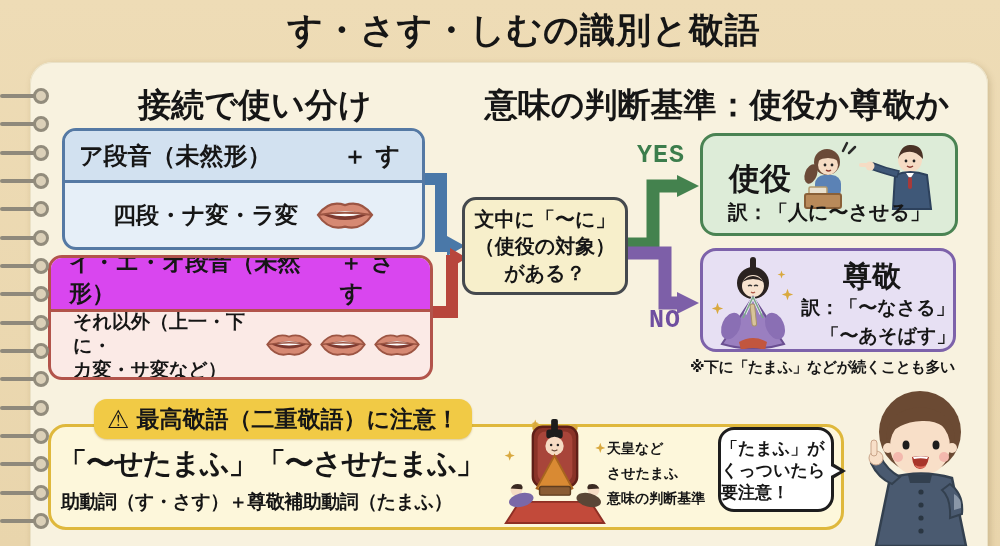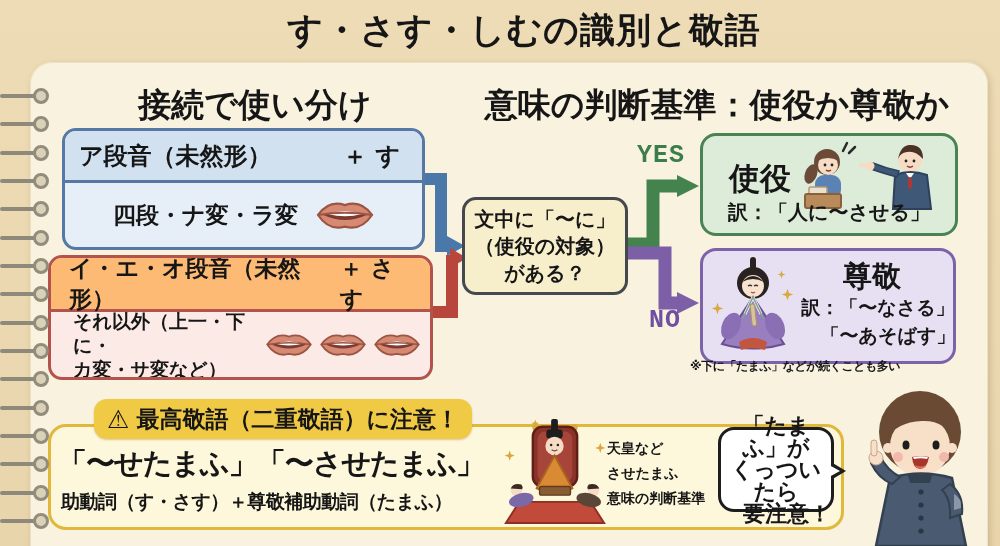--- a/index.html
+++ b/index.html
@@ -25,22 +25,22 @@
   .h-left{left:70px;top:83px;width:370px;}
   .h-right{left:478px;top:83px;width:478px;}
 
   .gbox{position:absolute;box-sizing:border-box;z-index:2;overflow:hidden;}
   .box-blue{left:62px;top:128px;width:363px;border:3px solid #5579a4;border-radius:14px;background:#e6eff8;}
   .box-blue .hd{background:#d2e1f0;border-bottom:3px solid #5579a4;height:49px;
     display:flex;align-items:center;justify-content:space-between;font-size:24px;font-weight:700;padding:0 22px 0 14px;}
   .box-blue .bd{height:64px;display:flex;align-items:center;gap:16px;
     font-size:23px;font-weight:700;padding:0 12px 0 48px;}
   .box-red{left:48px;top:255px;width:385px;border:3px solid #b2544b;border-radius:14px;background:#fbeae6;}
-  .box-red .hd{background:#fdba74;border-bottom:3px solid #b2544b;height:51px;
-    display:flex;align-items:center;justify-content:space-between;font-size:23px;font-weight:700;padding:0 14px 0 18px;}
+  .box-red .hd{background:#d946ef;border-bottom:3px solid #b2544b;height:51px;
+    display:flex;align-items:flex-end;justify-content:space-between;font-size:23px;font-weight:700;padding:0 14px 0 18px;}
   .box-red .bd{height:65px;display:flex;align-items:center;font-size:19px;font-weight:700;
     line-height:24px;padding:0 8px 0 22px;}
   .lips{width:62px;height:36px;flex:0 0 auto;}
   .lips.sm{width:50px;height:29px;}
   .lips-row{display:flex;gap:4px;margin-left:6px;align-items:center;}
 
   .arrows{position:absolute;left:0;top:0;z-index:1;pointer-events:none;}
   .lbl{position:absolute;font-size:25px;font-weight:700;z-index:2;letter-spacing:1px;font-family:Liberation Mono, monospace;}
   .lbl-yes{left:637px;top:141px;color:#3c7d4c;}
   .lbl-no{left:649px;top:306px;color:#6f4fa0;}
@@ -49,44 +49,44 @@
     border:3px solid #45494e;border-radius:14px;display:flex;flex-direction:column;
     align-items:center;justify-content:center;font-size:20px;font-weight:700;
     line-height:27px;text-align:left;}
 
   .box-green{left:700px;top:133px;width:258px;height:103px;background:#ddecd8;
     border:3px solid #4a8353;border-radius:16px;}
   .box-green .t{position:absolute;left:26px;top:22px;font-size:31px;font-weight:700;}
   .box-green .tr{position:absolute;left:0;bottom:7px;width:100%;text-align:center;font-size:20px;font-weight:700;}
   .shieki-art{position:absolute;right:8px;top:3px;width:150px;height:72px;}
 
-  .box-purple{left:700px;top:248px;width:256px;height:116px;background:#e7e0f3;
+  .box-purple{left:700px;top:248px;width:256px;height:104px;background:#e7e0f3;
     border:3px solid #7d62aa;border-radius:16px;}
   .box-purple .t{position:absolute;left:140px;top:6px;font-size:29px;font-weight:700;}
   .box-purple .tr1{position:absolute;left:96px;top:44px;width:158px;text-align:center;font-size:19px;font-weight:700;}
   .box-purple .tr2{position:absolute;left:116px;top:72px;width:138px;text-align:center;font-size:19px;font-weight:700;}
   .noble-art{position:absolute;left:4px;top:1px;width:92px;height:100px;}
 
-  .note{position:absolute;left:690px;top:358px;width:296px;font-size:12px;font-weight:700;
+  .note{position:absolute;left:690px;top:358px;width:296px;font-size:15px;font-weight:700;
     letter-spacing:-0.5px;z-index:2;}
 
   .box-warn{left:48px;top:424px;width:796px;height:106px;background:#fdf7db;
     border:3px solid #dfb83c;border-radius:18px;}
   .badge{position:absolute;left:94px;top:399px;width:378px;height:40px;background:#f1ca45;
     border-radius:13px;display:flex;align-items:center;justify-content:center;gap:7px;
     font-size:23px;font-weight:700;z-index:3;box-shadow:0 1px 2px rgba(150,110,30,.35);}
   .badge .wicon{font-size:25px;line-height:1;}
   .phrase{position:absolute;left:58px;top:444px;font-size:29px;font-weight:700;z-index:3;letter-spacing:-1px;}
   .breakdown{position:absolute;left:61px;top:489px;font-size:19px;font-weight:700;z-index:3;letter-spacing:-0.5px;}
   .emperor-art{position:absolute;left:502px;top:414px;width:106px;height:116px;z-index:3;}
   .usage{position:absolute;left:607px;top:436px;width:114px;font-size:14px;font-weight:700;line-height:25px;z-index:3;}
   .bubble{position:absolute;left:718px;top:427px;width:116px;height:85px;background:#fff;
     border:3px solid #1d1d1d;border-radius:16px;z-index:3;box-sizing:border-box;
-    display:flex;flex-direction:column;align-items:flex-end;justify-content:center;
-    font-size:22px;font-weight:700;line-height:22px;text-align:center;}
+    display:flex;flex-direction:column;align-items:flex-start;justify-content:center;
+    font-size:17px;font-weight:700;line-height:22px;text-align:center;}
   .bubble::before{content:"";position:absolute;right:-15px;top:32px;width:0;height:0;
     border-top:9px solid transparent;border-bottom:9px solid transparent;border-left:15px solid #1d1d1d;}
   .bubble::after{content:"";position:absolute;right:-9px;top:35px;width:0;height:0;
     border-top:6px solid transparent;border-bottom:6px solid transparent;border-left:11px solid #fff;}
   .boy-art{position:absolute;left:828px;top:386px;width:172px;height:160px;z-index:4;}
 </style>
 </head>
 <body>
 
 <div class="canvas">

